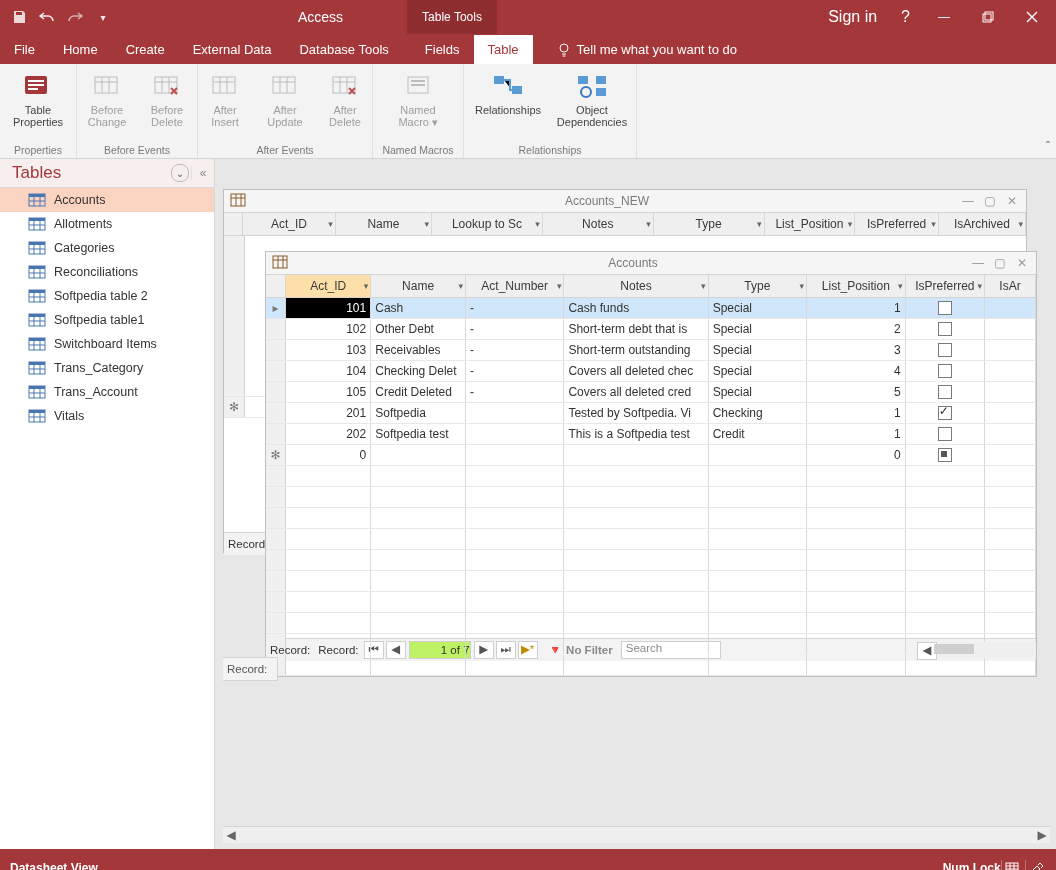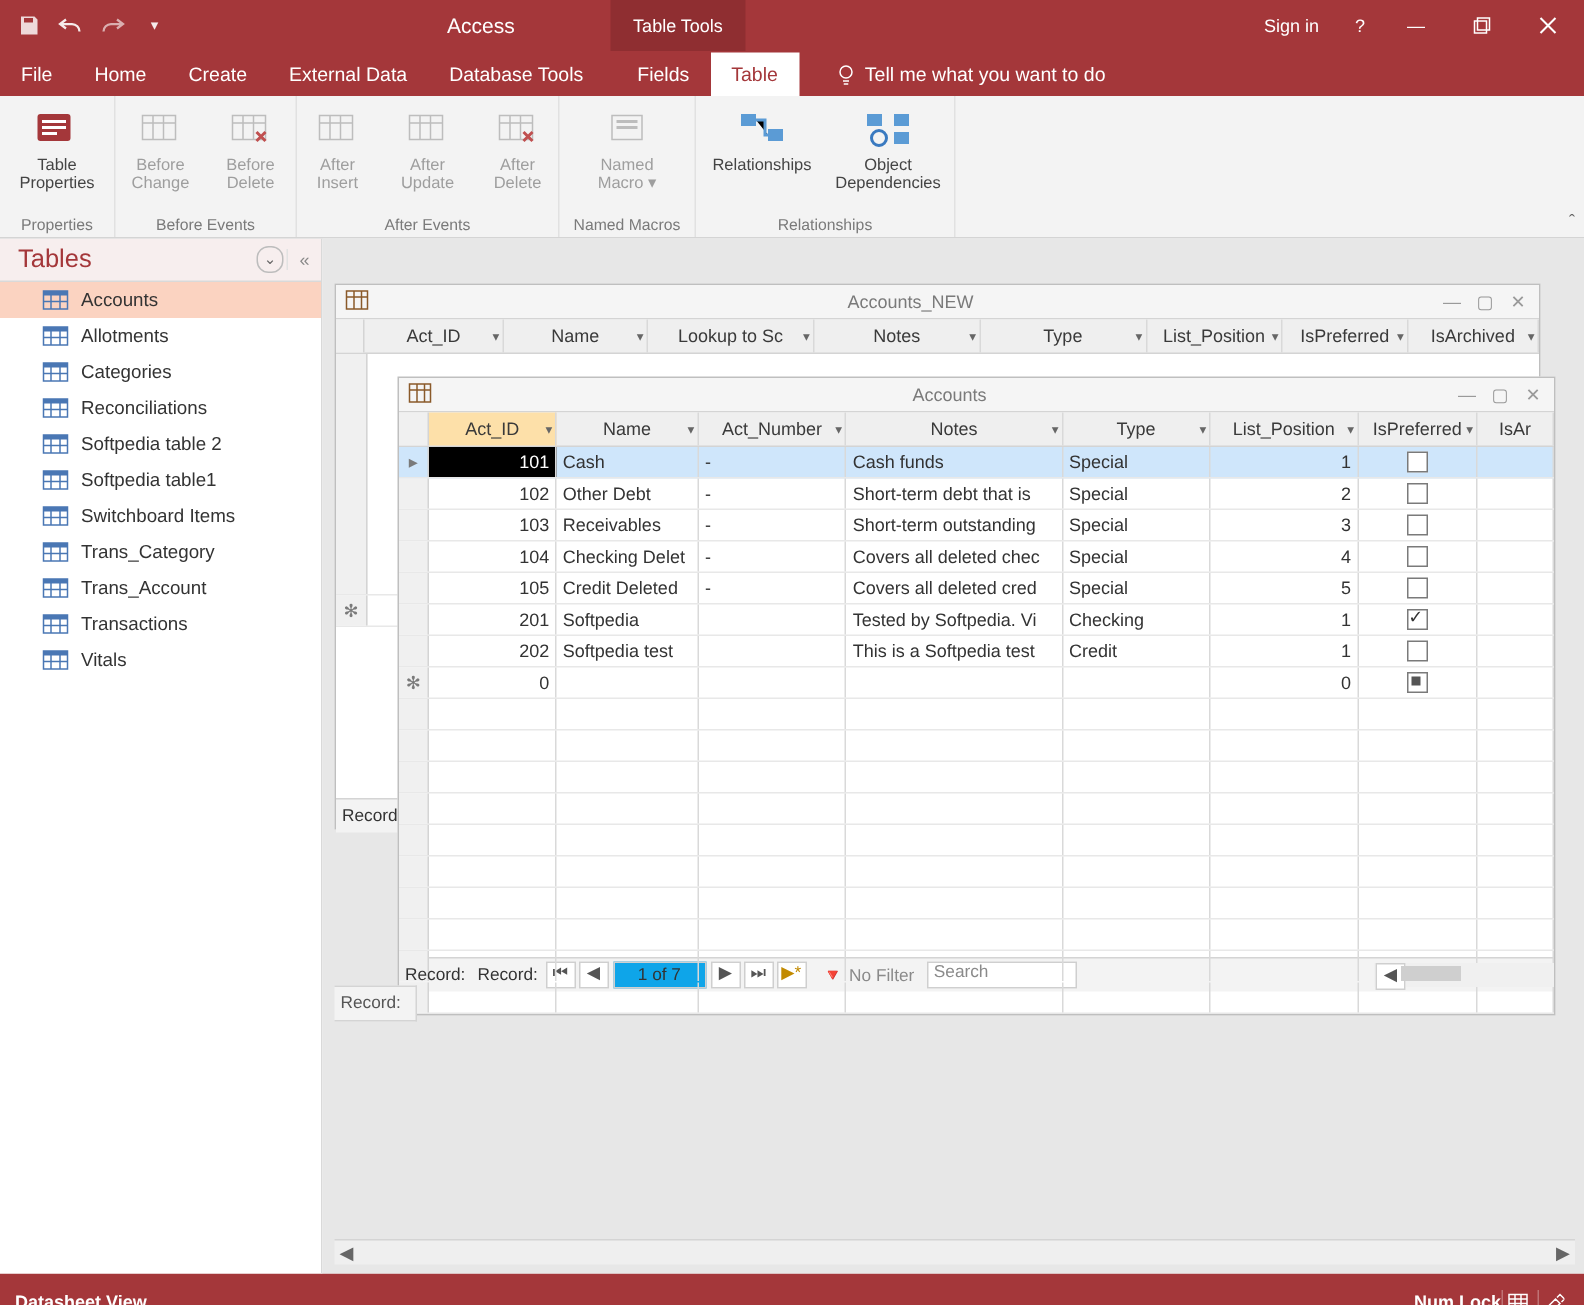--- a/index.html
+++ b/index.html
@@ -10,21 +10,21 @@
   .titlebar {
     height: 34px; background: #a4373a; color: #fff;
     display: flex; align-items: center; position: relative;
   }
   .titlebar .qat { display:flex; gap:6px; margin-left:8px; align-items:center; }
   .titlebar .qat .qbtn { width:22px; height:22px;display:flex;align-items:center;justify-content:center;color:#fff;opacity:.9;}
   .titlebar .appname { position:absolute; left:50%; transform:translateX(-230px); font-size:14px;}
   .titlebar .tabletools-label { position:absolute; left:407px; top:0; height:34px; width:90px;
       background:#8f2e31; display:flex; align-items:center; justify-content:center; font-size:12px;}
   .titlebar .syslinks { margin-left:auto; display:flex; align-items:center; gap:4px; padding-right:4px;}
-  .titlebar .syslink { padding:4px 10px; font-size:12px;}
+  .titlebar .syslink { padding:4px 10px; font-size:16px;}
   .titlebar .sysbtn { width:40px; height:28px; display:flex;align-items:center;justify-content:center;color:#fff;}
 
   .menubar { height:30px; background:#a4373a; display:flex; align-items:flex-end;}
   .menubar .tab { color:#fff; padding:7px 14px; font-size:13px; cursor:default;}
   .menubar .tab.tools { margin-left:0;}
   .menubar .tab.active { background:#fff; color:#a4373a;}
   .menubar .toolsgroup { display:flex; margin-left:8px;}
   .menubar .tellme { color:#fff; margin-left:18px; padding:7px 6px; font-size:13px; display:flex; align-items:center; gap:6px;}
   .menubar .bulb { display:inline-flex; width:14px;height:14px;}
 
@@ -64,22 +64,22 @@
   .gridrow { display:flex; height:20px; border-bottom:1px solid #e8e8e8;}
   .gridrow.selected { background:#cfe6fb;}
   .gridrow.selected .rowstub { background:#cfe6fb;}
   .gridbody { background:#fff;}
   .chk { width:12px; height:12px; border:1px solid #7a7a7a; display:inline-block; position:relative; background:#fff;}
   .chk.checked::after{ content:"✓"; position:absolute; left:0; top:-3px; font-size:12px;}
   .chk.nullbox::after{ content:""; position:absolute; left:2px; top:2px; width:6px;height:6px; background:#555;}
   .recbar { height:22px; border-top:1px solid #d4d4d4; background:#f3f3f3; display:flex; align-items:center; font-size:11.5px;}
   .recbar .lbl{ padding:0 4px;}
   .recbar .navbtn{ width:18px; text-align:center; color:#555; border:1px solid #cfcfcf; background:#fff; height:16px; line-height:14px; margin:0 1px;}
-  .recbar .recpos{ width:60px; text-align:center; border:1px solid #cfcfcf; background:#0ea5e9; height:16px; line-height:16px; margin:0 2px;}
-  .recbar .filterlbl{ margin-left:10px; color:#8a8a8a;}
+  .recbar .recpos{ width:60px; text-align:right; border:1px solid #cfcfcf; background:#bef264; height:16px; line-height:16px; margin:0 2px;}
+  .recbar .filterlbl{ margin-left:10px; color:#8a8a8a;font-weight:bold;}
   .recbar .search{ width:90px; height:16px; border:1px solid #cfcfcf; background:#fff; margin-left:8px; padding:0 4px; color:#8a8a8a;}
   .scroll-h { height:16px; border-top:1px solid #d4d4d4; background:#f0f0f0; position:relative;}
   .scroll-h .thumb{ position:absolute; left:2px; top:2px; width:40px; height:10px; background:#cfcfcf;}
 
   
   .wA .c0{width:20px}.wA .c1{width:92px}.wA .c2{width:96px}.wA .c3{width:112px}
   .wA .c4{width:112px}.wA .c5{width:112px}.wA .c6{width:90px}.wA .c7{width:82px}.wA .c8{width:86px}
   .wB .c0{width:20px}.wB .c1{width:80px}.wB .c2{width:90px}.wB .c3{width:94px}
   .wB .c4{width:142px}.wB .c5{width:94px}.wB .c6{width:94px}.wB .c7{width:74px}.wB .c8{width:44px}
 
@@ -382,30 +382,20 @@
           <span>Trans_Account</span>
         </div>
         <div class="item">
           <span class="ticon">
             <svg width="18" height="14" viewBox="0 0 18 14">
               <rect x="1" y="1" width="16" height="12" fill="none" stroke="#4a77b4"></rect>
               <rect x="1" y="1" width="16" height="3" fill="#4a77b4"></rect>
               <path stroke="#4a77b4" d="M6 1v12M12 1v12M1 8h16"></path>
             </svg>
           </span>
-          <span>Transactions</span>
-        </div>
-        <div class="item">
-          <span class="ticon">
-            <svg width="18" height="14" viewBox="0 0 18 14">
-              <rect x="1" y="1" width="16" height="12" fill="none" stroke="#4a77b4"></rect>
-              <rect x="1" y="1" width="16" height="3" fill="#4a77b4"></rect>
-              <path stroke="#4a77b4" d="M6 1v12M12 1v12M1 8h16"></path>
-            </svg>
-          </span>
           <span>Vitals</span>
         </div>
       </div>
   </div>
 
   <div class="workspace">
     <div class="ws-inner">
 
       <div class="win wA" style="left:0; top:22px; width:802px; height:362px;">
         <div class="winhead">

